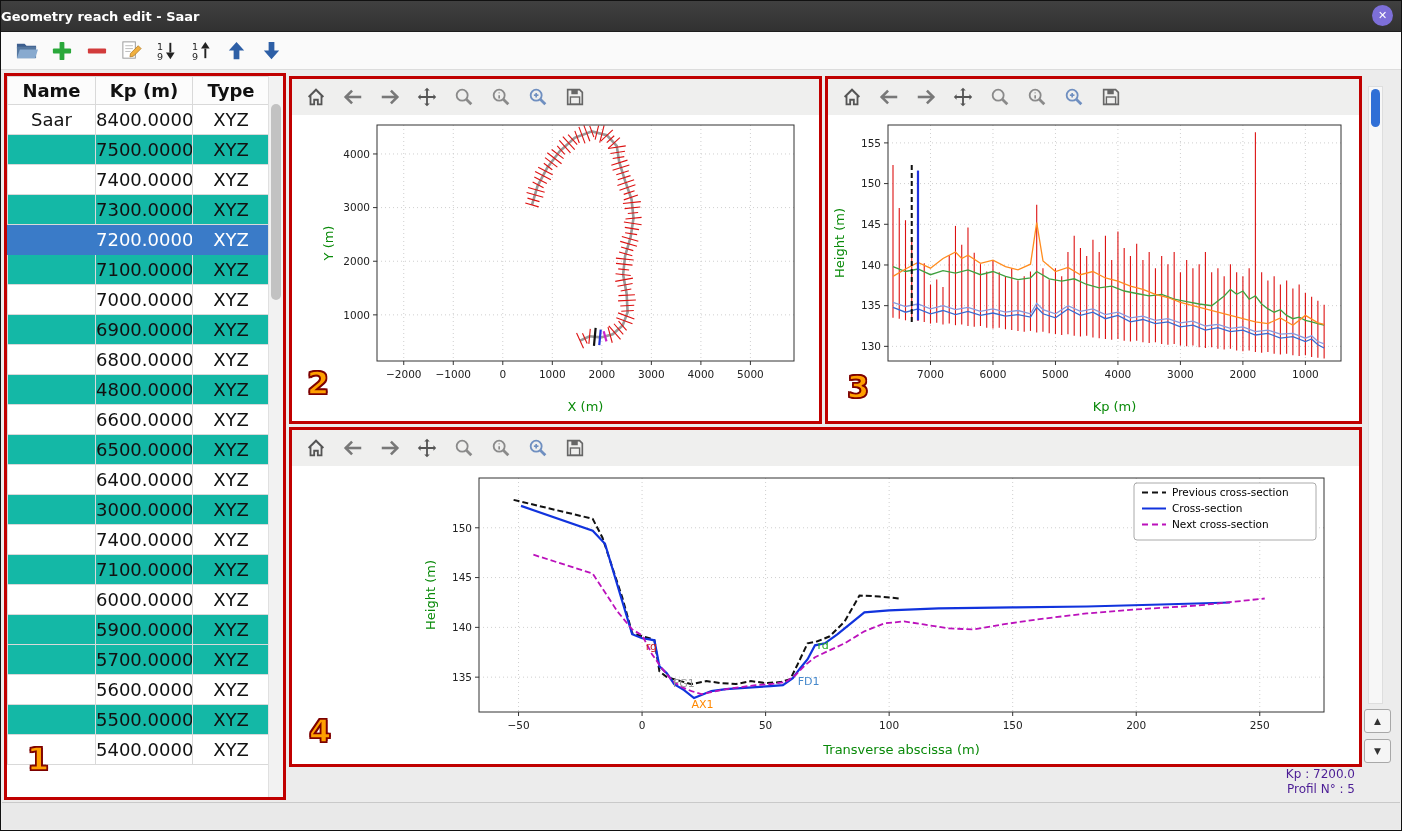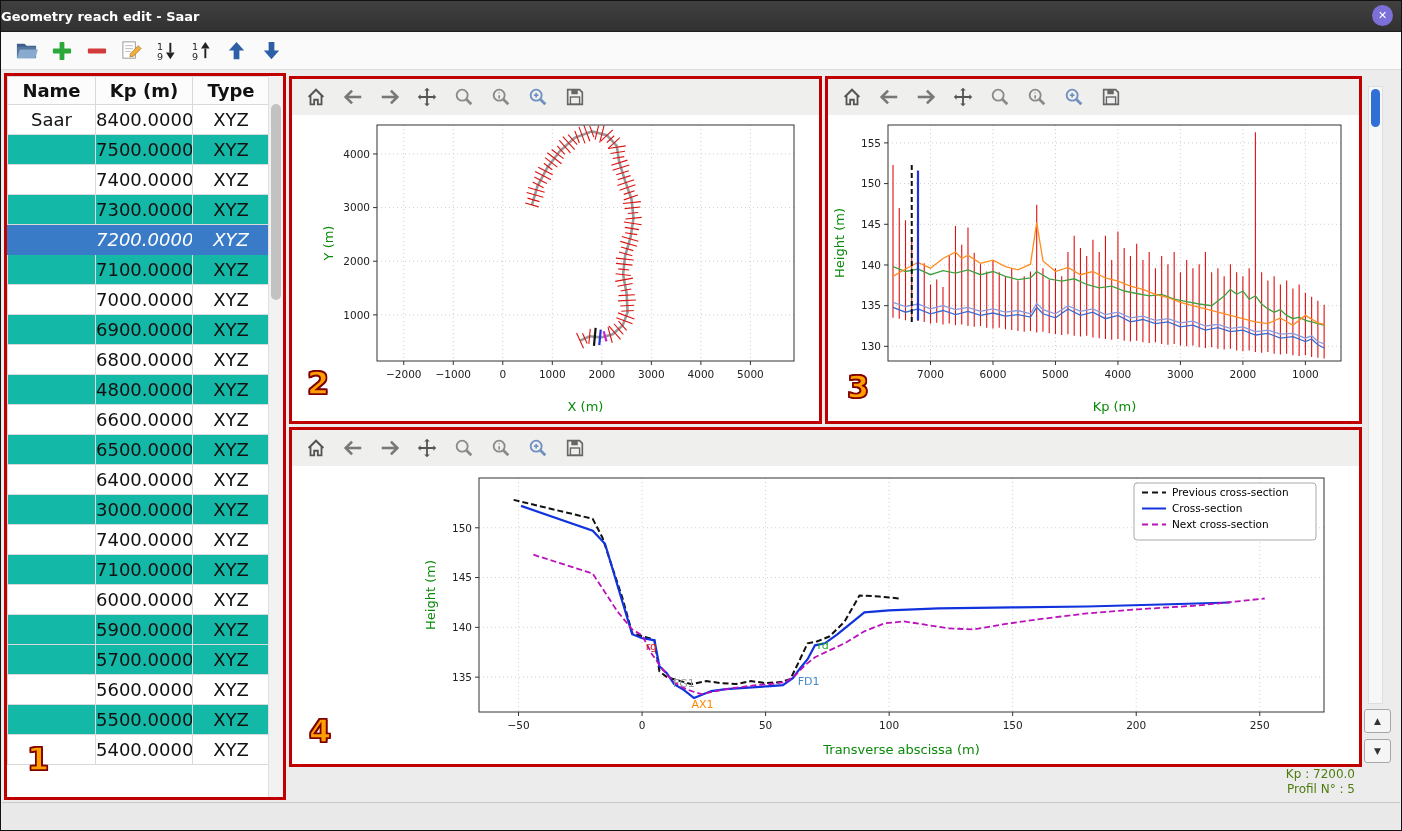--- a/index.html
+++ b/index.html
@@ -28,38 +28,38 @@
   #panel-plan{left:288px;top:75px;width:533px;height:348px;}
   #panel-profile{left:824px;top:75px;width:537px;height:348px;}
   #panel-section{left:288px;top:426px;width:1073px;height:340px;}
   
   .tablewrap{position:relative;width:100%;height:100%;overflow:hidden;}
   table.xs{border-collapse:collapse;table-layout:fixed;width:262px;font-size:18px;color:#111;}
   table.xs th,table.xs td{border:1px solid #d9d9d9;height:29px;text-align:center;padding:0;overflow:hidden;white-space:nowrap;}
   table.xs th{font-weight:bold;background:#fcfcfc;height:27px;}
   table.xs tr.alt{background:#14b8a6;}
   table.xs tr.selected{background:#3a7bc8;}
-  table.xs tr.selected td{color:#fff;border-color:#3a7bc8;font-style:italic;}
+  table.xs tr.selected td{color:#fff;border-color:#3a7bc8;}
   .col-name{width:88px;}.col-kp{width:97px;}.col-type{width:77px;}
   .table-scrollbar{position:absolute;right:0;top:0;bottom:0;width:14px;background:#f2f2f2;border-left:1px solid #e0e0e0;}
   .table-scroll-thumb{position:absolute;top:28px;left:2px;width:10px;height:196px;background:#c2c2c2;border-radius:5px;}
   
   .plot-toolbar{height:36px;background:#efefee;display:flex;align-items:center;gap:13px;padding-left:12px;}
   .mpl-btn{width:24px;height:24px;display:flex;align-items:center;justify-content:center;cursor:pointer;}
   .mpl-btn svg{width:22px;height:22px;}
   .panel svg.chart{display:block;background:#fff;}
   svg text{font-family:"DejaVu Sans",sans-serif;}
   
   .v-scrollbar{position:absolute;left:1367px;top:85px;width:15px;height:618px;
     background:#f7f7f7;border:1px solid #dedede;box-sizing:border-box;}
   .v-scroll-thumb{position:absolute;top:2px;left:2px;width:9px;height:38px;background:#2f6fd6;border-radius:5px;}
   .spin-btn{position:absolute;left:1363px;width:27px;height:24px;background:#f5f5f5;border:1px solid #a8a8a8;
     border-radius:3px;display:flex;align-items:center;justify-content:center;font-size:9px;color:#333;cursor:pointer;box-sizing:border-box;}
   #spin-up{top:708px;} #spin-down{top:738px;}
-  .status-labels{position:absolute;right:46px;top:766px;text-align:right;font-size:12px;color:#4d7c0f;line-height:15px;}
+  .status-labels{position:absolute;right:46px;top:766px;text-align:right;font-size:12px;color:#4c1d95;line-height:15px;}
   
   .panel-num{position:absolute;z-index:20;font-size:32px;font-weight:bold;color:#ffa000;line-height:1;
     -webkit-text-stroke:1.4px #7d0000;
     text-shadow:-1px -1px 0 #7d0000,1px -1px 0 #7d0000,-1px 1px 0 #7d0000,1px 1px 0 #7d0000;}
   #num1{left:26px;top:742px;} #num2{left:306px;top:366px;}
   #num3{left:846px;top:370px;} #num4{left:308px;top:714px;}
   
   .statusbar{position:absolute;left:1px;right:1px;bottom:1px;height:26px;background:#e9e9e9;border-top:1px solid #c9c9c9;}
 </style>
 </head>

